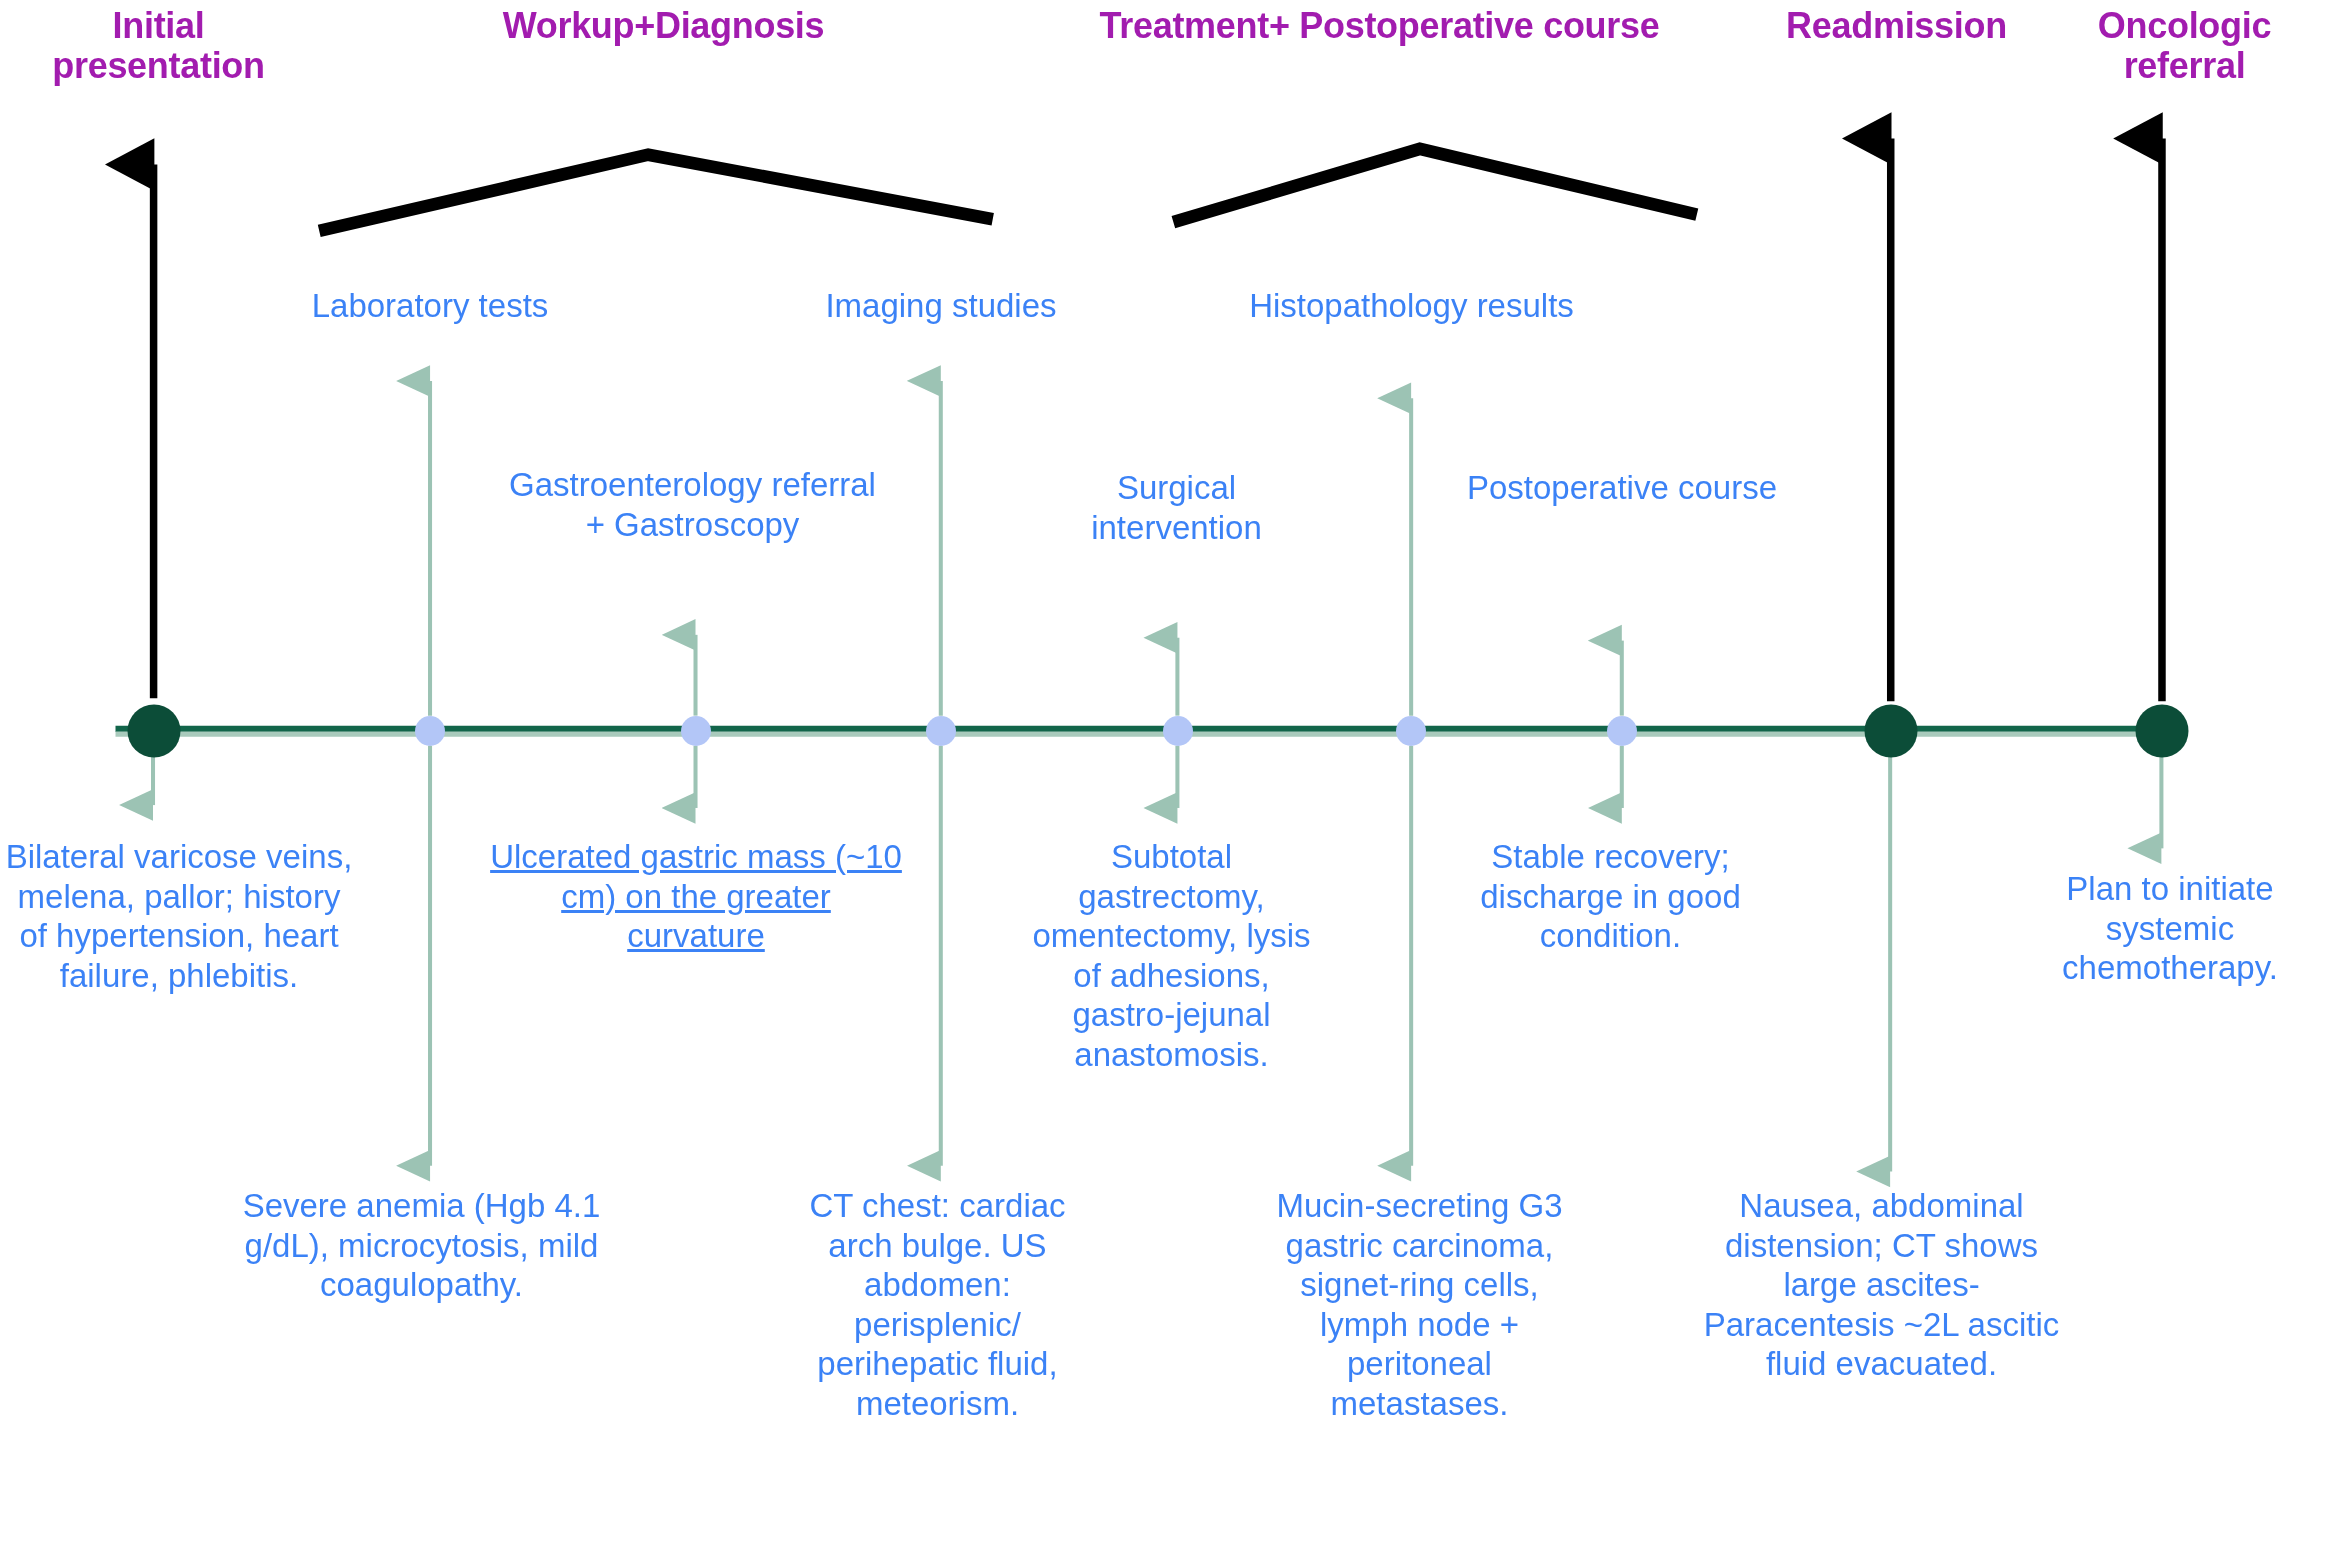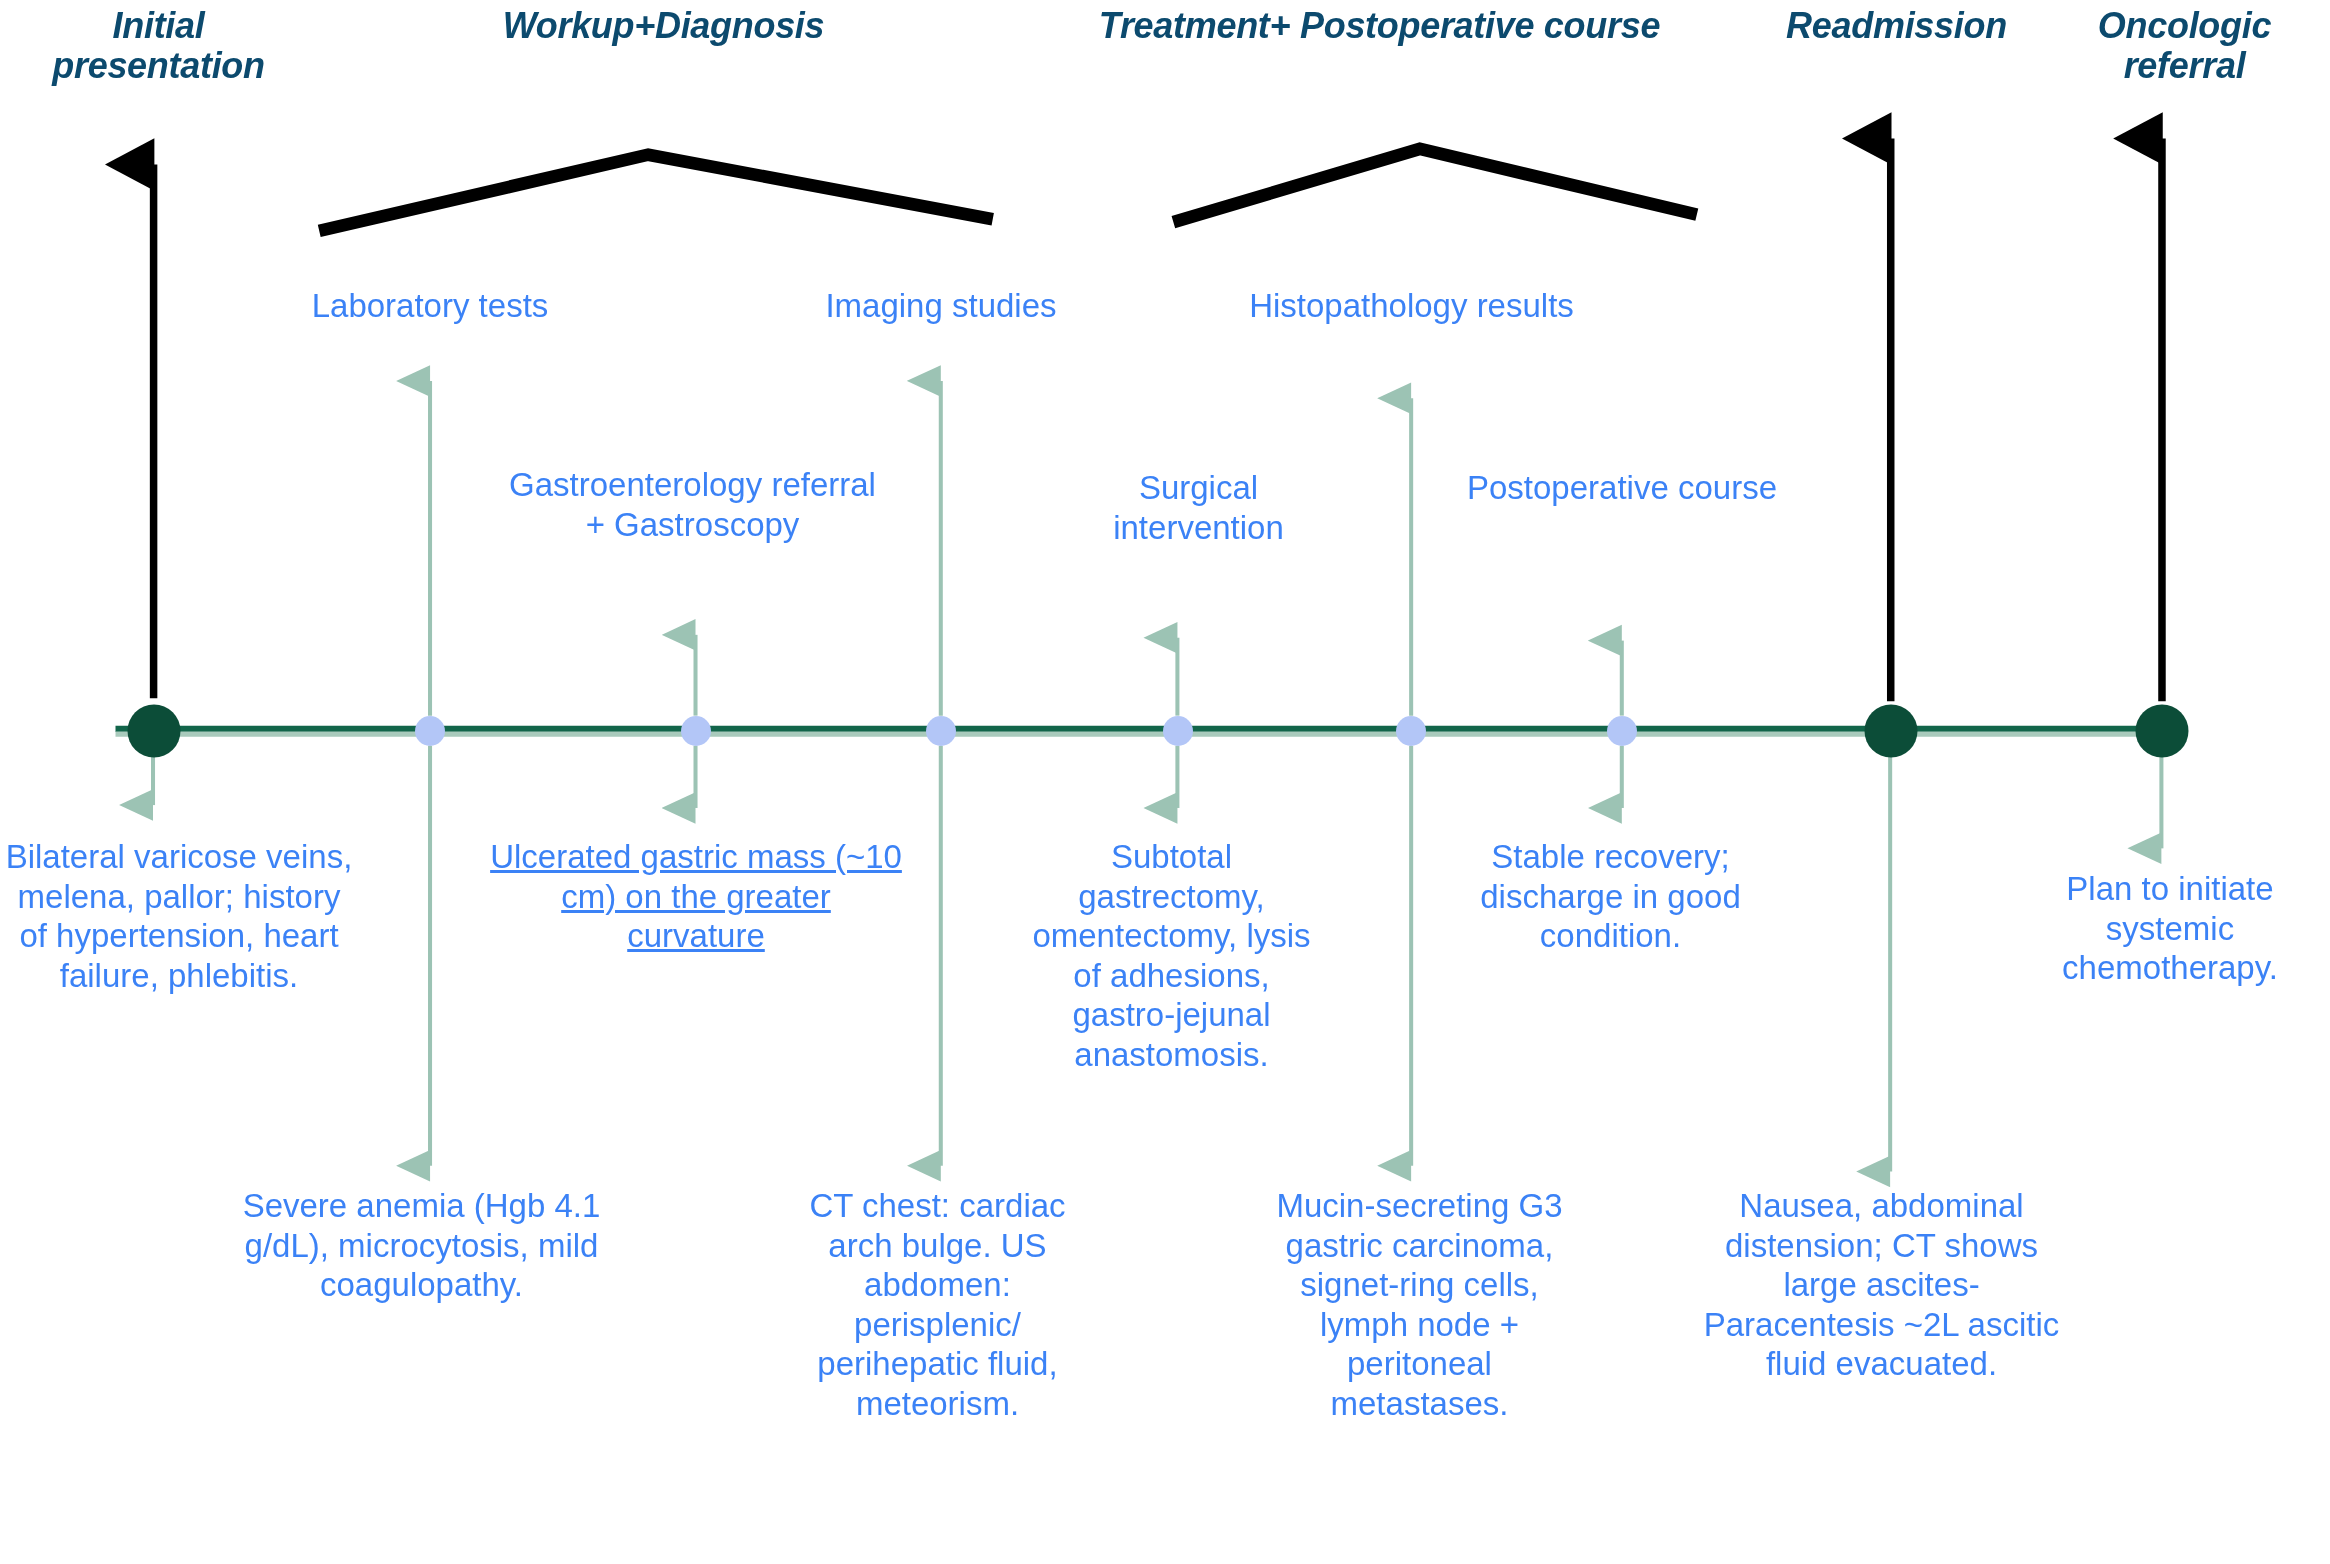--- a/index.html
+++ b/index.html
@@ -2,21 +2,21 @@
 <html style="font-size:9.2px"><head>
 <meta charset="utf-8">
 <style>
   html,body{margin:0;padding:0;background:#ffffff;}
   body{width:2330px;height:1564px;position:relative;overflow:hidden;
        font-family:"Liberation Sans","DejaVu Sans",sans-serif;color:#111111;}
   .stage{position:absolute;left:0;top:0;width:2330px;height:1564px;}
 
   
   .phase{position:absolute;font-weight:700;font-size:36px;line-height:1.12;
-         text-align:center;color:#0c4a6e;letter-spacing:-0.3px;font-style:italic;}
+         text-align:center;color:#a21caf;letter-spacing:-0.3px;}
 
   
   svg.lines{position:absolute;left:0;top:0;width:2330px;height:1564px;overflow:visible;}
 
   
   .node{position:absolute;border-radius:50%;transform:translate(-50%,-50%);}
   .node.major{width:53px;height:53px;background:#0c4d38;}
   .node.minor{width:30px;height:30px;background:#b3c6f7;}
 
   
@@ -113,21 +113,21 @@
   </div>
 
   <div class="lbl up" style="left:257px;top:286px;width:346px;">Laboratory tests</div>
 
   <div class="lbl up" style="left:768px;top:286px;width:346px;">Imaging studies</div>
 
   <div class="lbl up" style="left:1244px;top:286px;width:335px;">Histopathology results</div>
 
   <div class="lbl up" style="left:508px;top:465px;width:369px;">Gastroenterology referral + Gastroscopy</div>
 
-  <div class="lbl up" style="left:1054px;top:468px;width:289px;">Surgical intervention</div>
+  <div class="lbl up" style="left:1032px;top:468px;width:289px;">Surgical intervention</div>
 
   <div class="lbl up" style="left:1466px;top:468px;width:312px;">Postoperative course</div>
 
   <div class="lbl down" style="left:0px;top:837px;width:358px;">Bilateral varicose veins, melena, pallor; history of hypertension, heart failure, phlebitis.</div>
 
   <div class="lbl down" style="left:488px;top:837px;width:416px;text-decoration:underline;">Ulcerated gastric mass (~10 cm) on the greater curvature</div>
 
   <div class="lbl down" style="left:1027px;top:837px;width:289px;">Subtotal gastrectomy, omentectomy, lysis of adhesions, gastro-jejunal anastomosis.</div>
 
   <div class="lbl down" style="left:1449px;top:837px;width:323px;">Stable recovery; discharge in good condition.</div>

